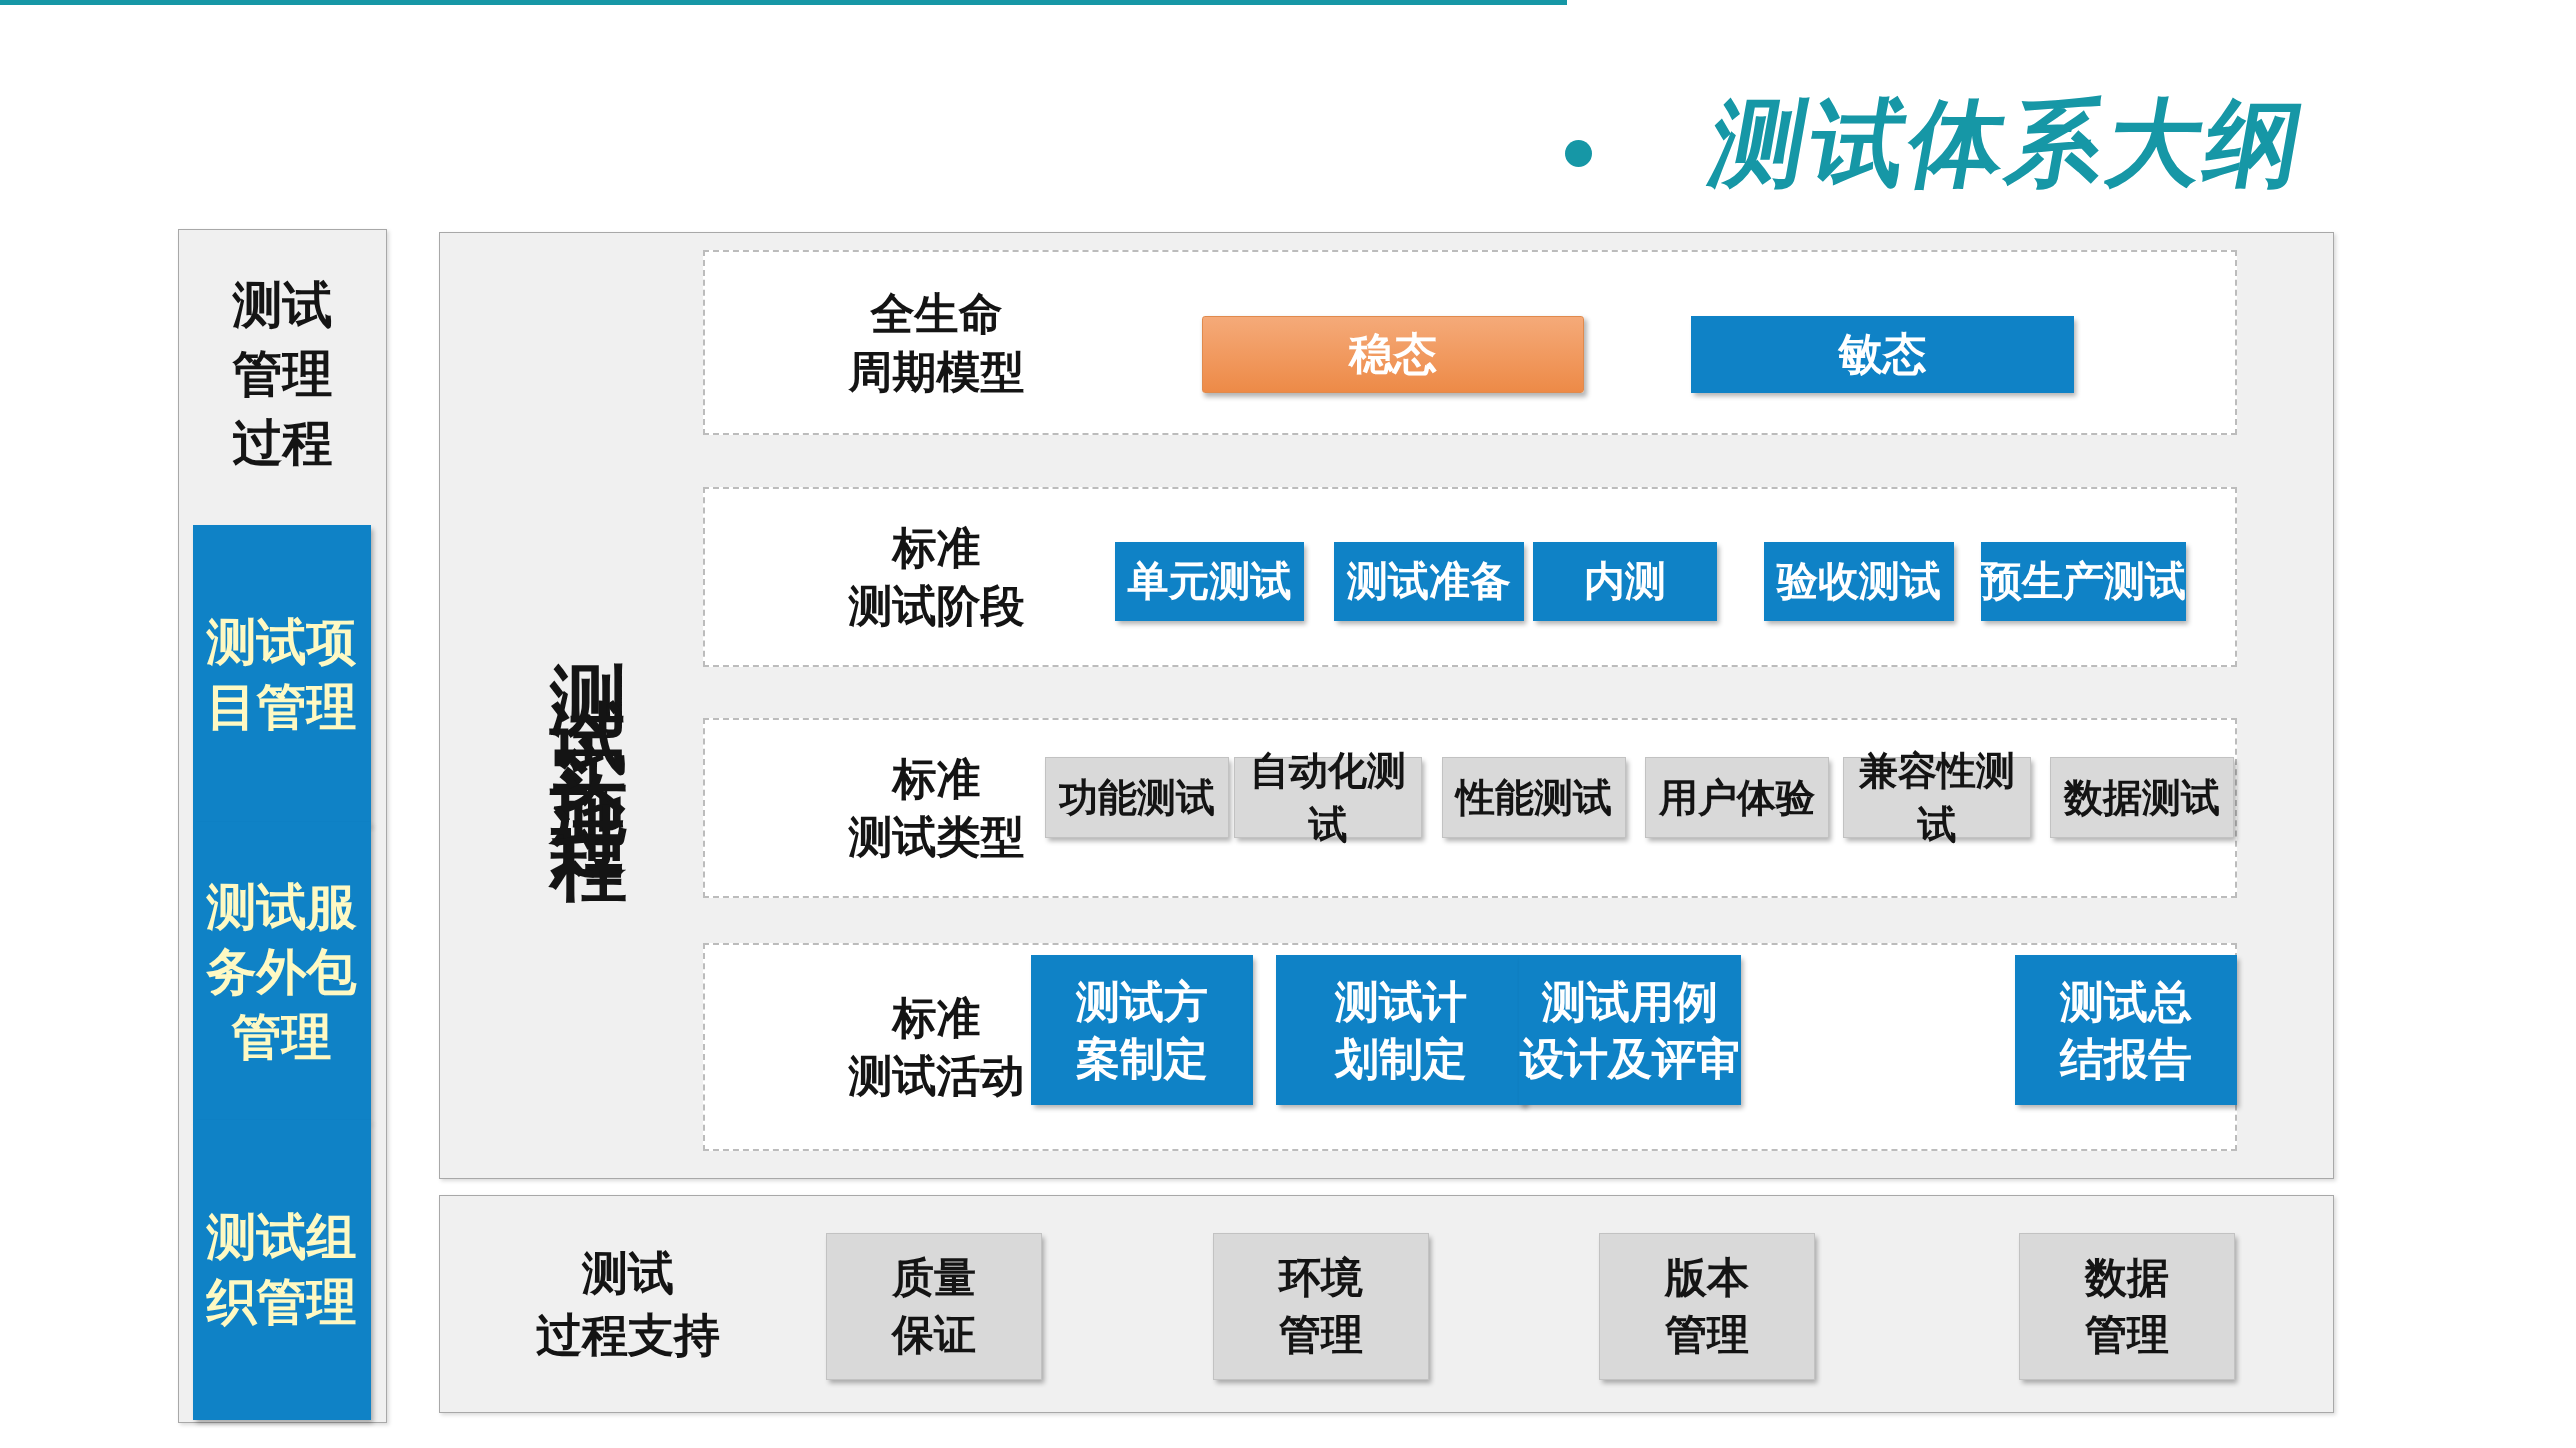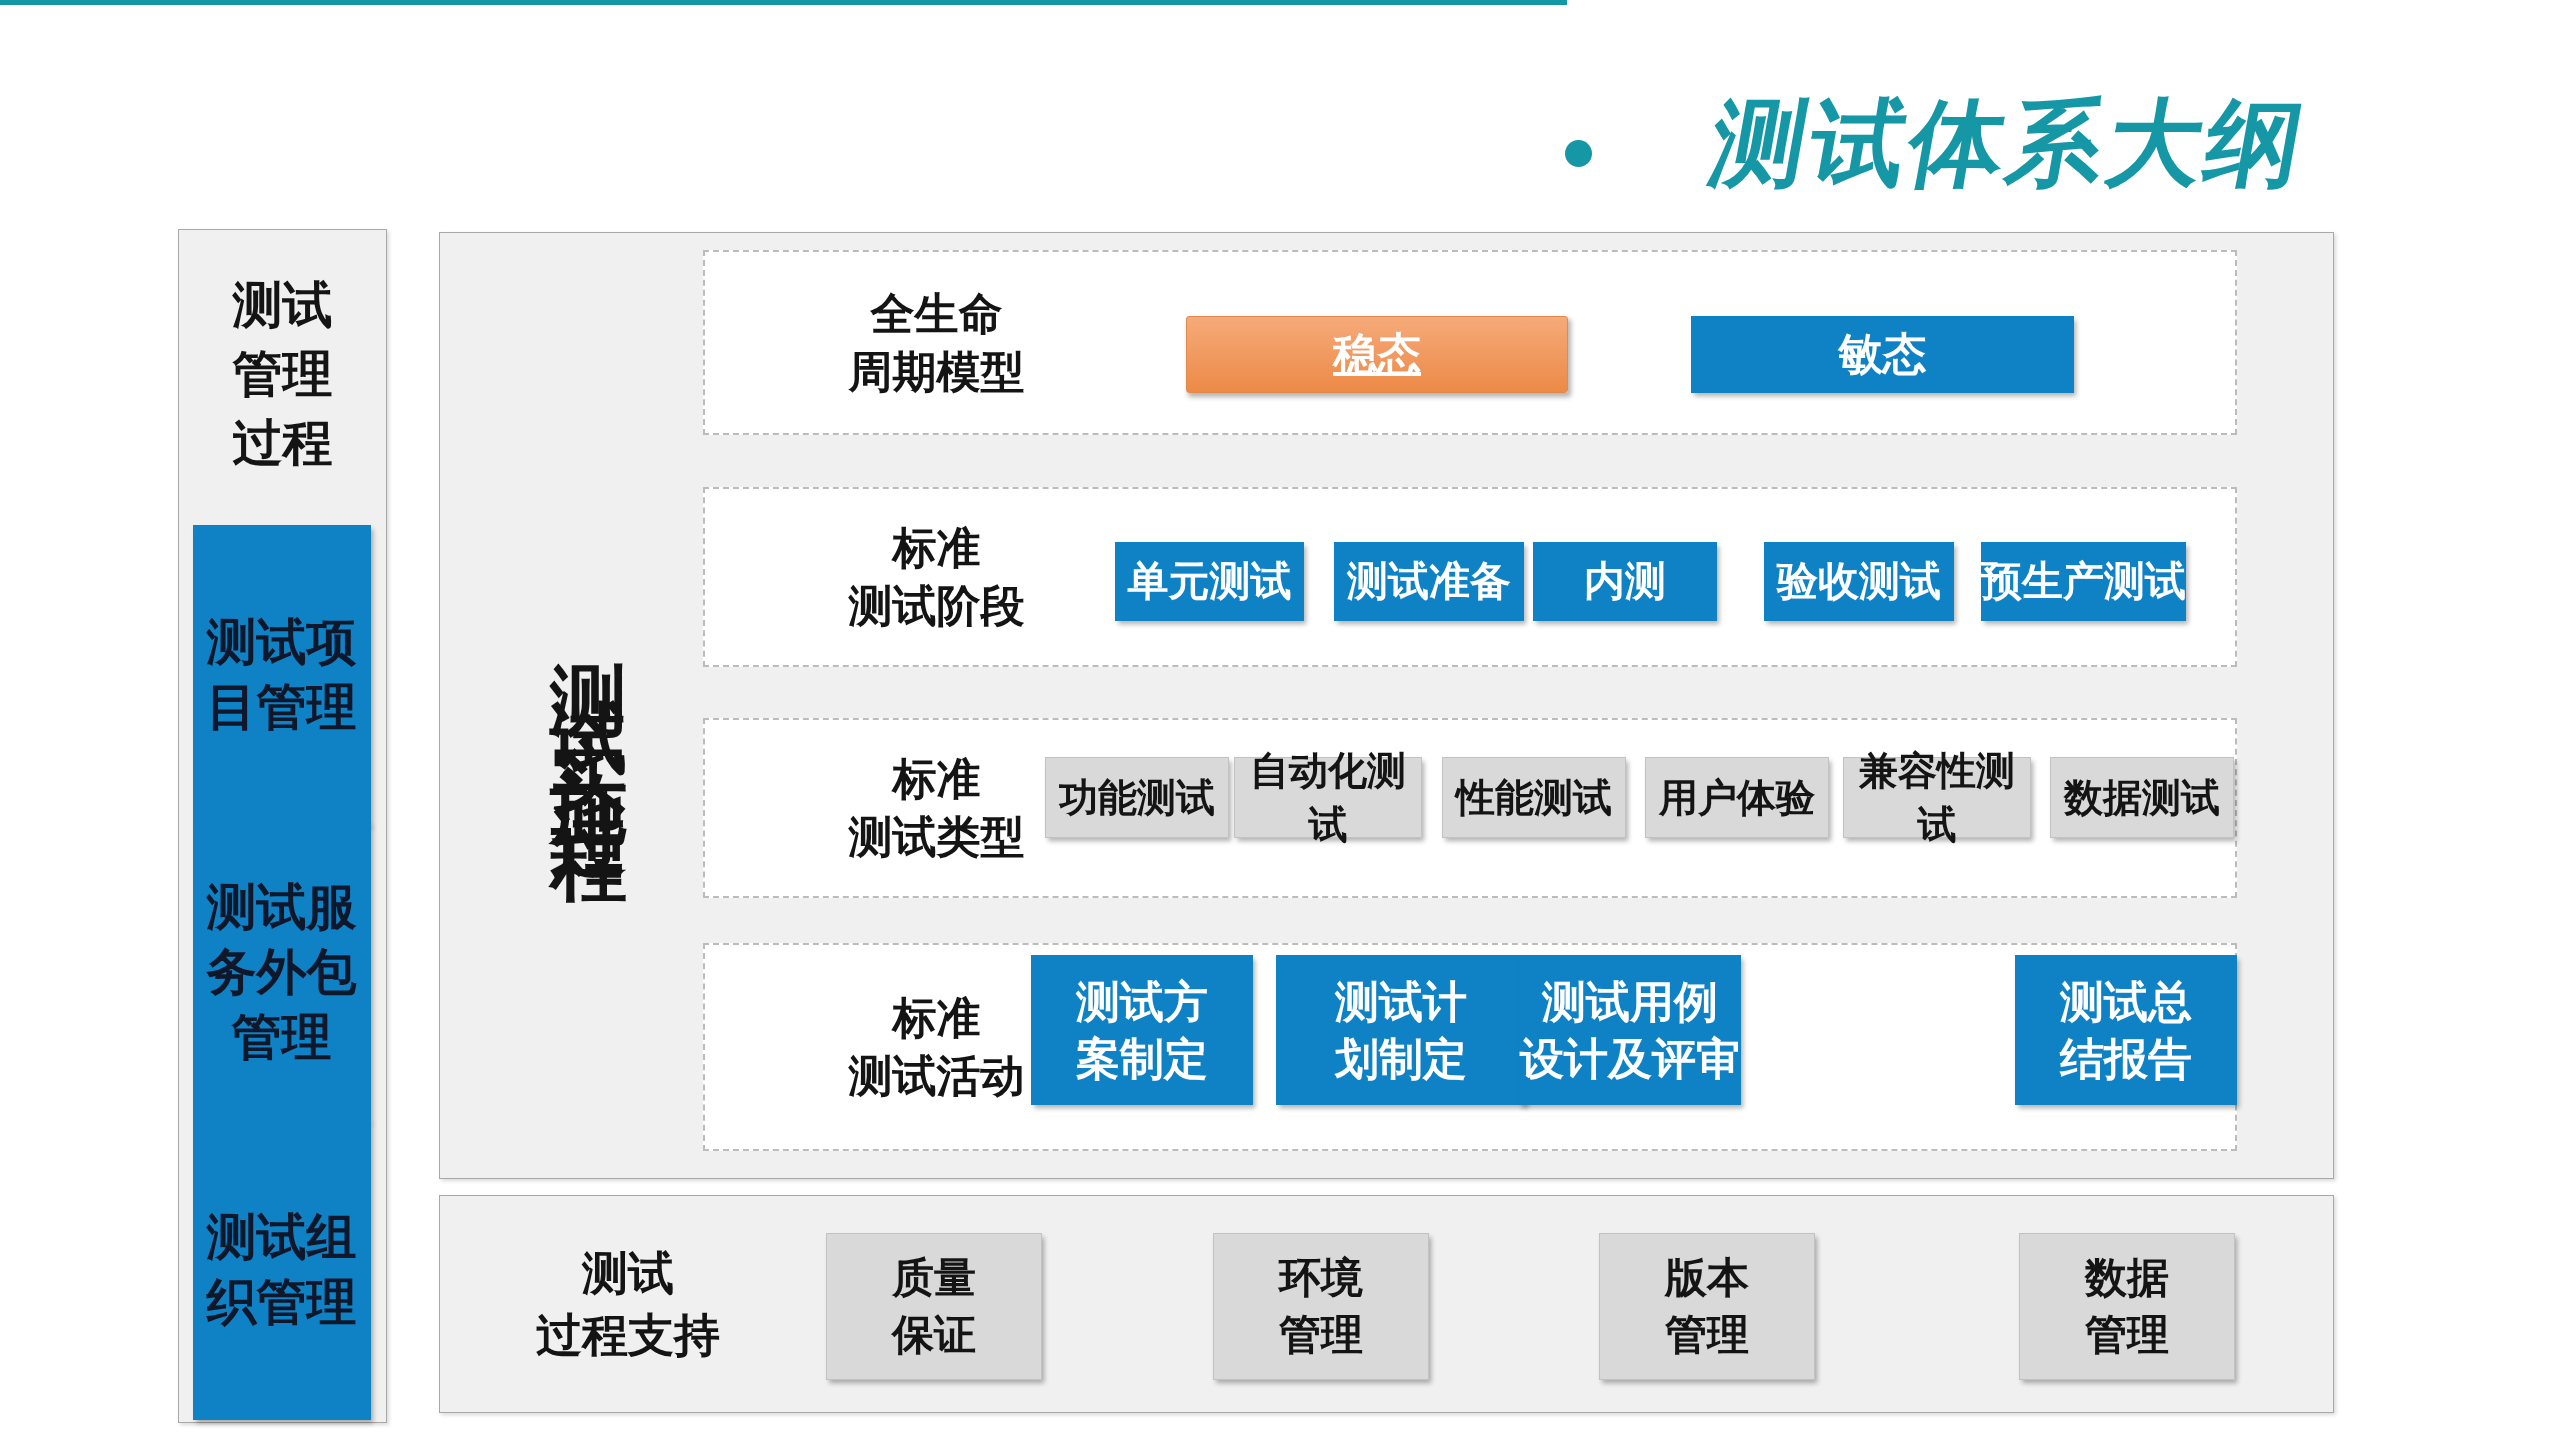--- a/index.html
+++ b/index.html
@@ -15,21 +15,21 @@
                  transform:skewX(-10deg); letter-spacing:3.9px; }
 
   
   .panel { background:#f0f0f0; border:1.9px solid #a8a8a8; box-shadow:1.9px 1.9px 3.9px rgba(0,0,0,0.15); }
   .sidebar { left:178px; top:229px; width:209px; height:1194px; }
   .main    { left:439px; top:232px; width:1895px; height:947px; }
   .support { left:439px; top:1195px; width:1895px; height:218px; }
 
   .sidebar-title { left:0; top:41px; width:100%; text-align:center; font-size:50px; font-weight:bold;
                    color:#141414; line-height:1.38; }
-  .side-item { left:13.5px; width:178px; height:300px; background:#0F82C6; color:#0f172a;
+  .side-item { left:13.5px; width:178px; height:300px; background:#0F82C6; color:#fef9c3;
                display:flex; align-items:center; justify-content:center; text-align:center;
                font-size:50px; font-weight:bold; line-height:1.30;
                box-shadow:2.9px 3.9px 4.8px rgba(0,0,0,0.30); }
   .side-item.i0 { top:295px; } .side-item.i1 { top:592px; } .side-item.i2 { top:890px; }
 
   .vertical-title { left:97px; top:50%; transform:translateY(-50%); writing-mode:vertical-rl;
                     text-orientation:upright; font-size:77px; font-weight:bold; color:#141414;
                     letter-spacing:35px; }
 
   .row { left:263px; width:1534px; background:#ffffff; border:2.9px dashed #bcbcbc; }
@@ -42,21 +42,21 @@
 
   .chip { display:flex; align-items:center; justify-content:center; text-align:center;
           box-shadow:2.9px 3.9px 4.8px rgba(0,0,0,0.30); }
   .chip-blue   { background:#0F82C6; color:#ffffff; }
   .chip-orange { background:linear-gradient(180deg,#F5AA79,#ED8A47); color:#ffffff;
                  border:1px solid #e08a4d; border-radius:2.9px; }
   .chip-gray   { background:#d9d9d9; color:#141414; border:1px solid #c2c2c2; }
 
   
   .r0 .chip { top:64px; height:77px; font-size:44px; font-weight:bold; }
-  .b00 { left:481px;  width:382px;text-decoration:underline; }
+  .b00 { left:497px;  width:382px; }
   .b01 { left:986px; width:383px; }
   
   .r1 .chip { top:53px; height:79px; font-size:41px; font-weight:bold; }
   .b10 { left:410px;  width:189px; } .b11 { left:629px;  width:190px; }
   .b12 { left:828px;  width:184px; } .b13 { left:1059px; width:190px; }
   .b14 { left:1276px; width:205px; }
   
   .r2 .chip { top:37px; height:81px; font-size:39px; font-weight:bold; }
   .b20 { left:340px;  width:184px; } .b21 { left:529px;  width:188px; }
   .b22 { left:737px;  width:184px; } .b23 { left:940px;  width:184px; }

